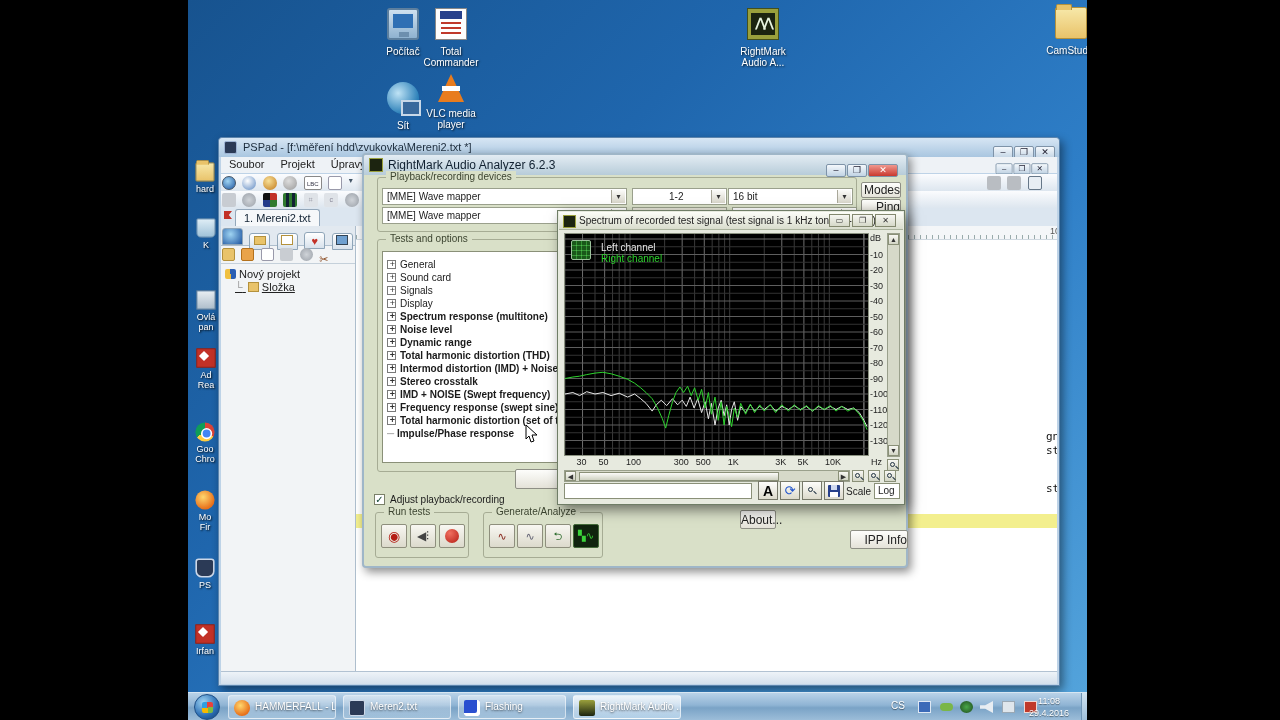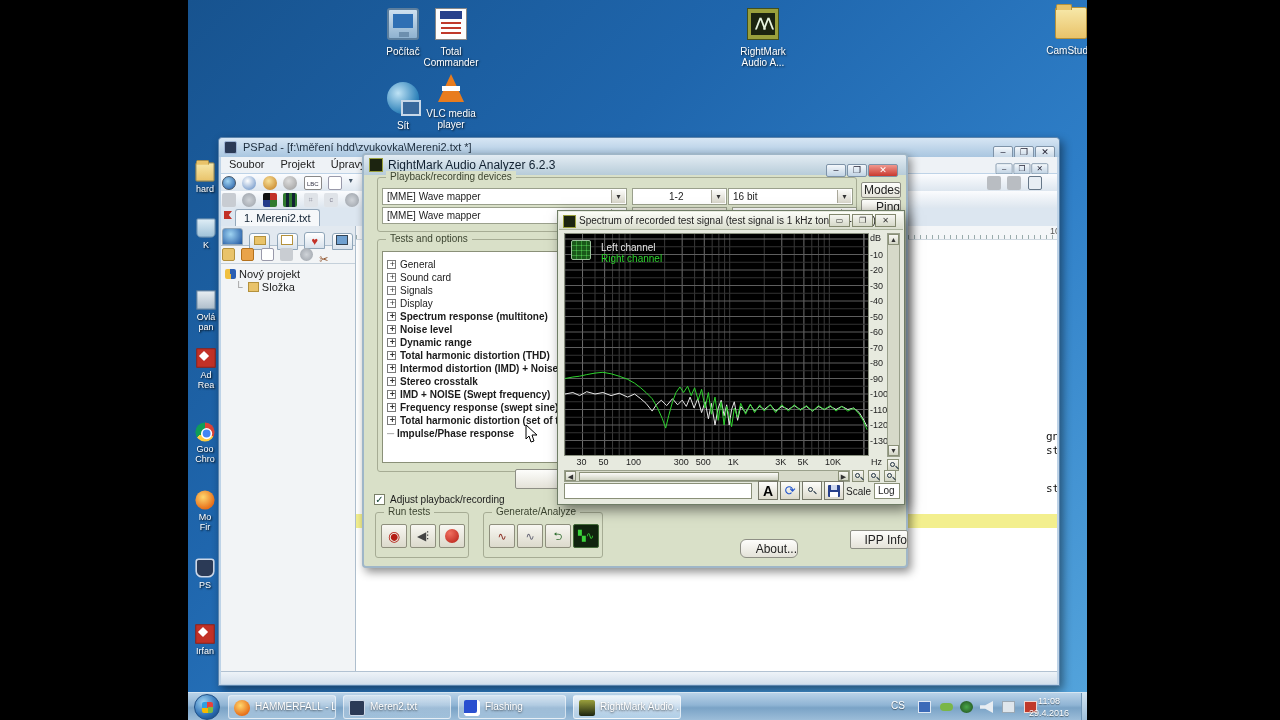--- a/index.html
+++ b/index.html
@@ -275,21 +275,21 @@
           <span class="ptool" style="background:#e9a34a;border:1px solid #b4711c;"></span>
           <span class="ptool" style="background:#fff;border:1px solid #99a;"></span>
           <span class="ptool" style="background:#c9cdd2;"></span>
           <span class="ptool" style="background:radial-gradient(#cfd3d8,#9aa0a8);border-radius:50%;"></span>
           <span class="ptool" style="color:#8a4a20;font-size:11px;line-height:13px;">✂</span>
         </div>
         <div class="tree">
           <div class="row">
             <span class="tmini" style="background:conic-gradient(#2a5fb4 0 50%,#f0c040 50%);border-radius:2px;"></span><span>Nový projekt</span>
           </div>
-          <div class="row" style="padding-left:12px;">
+          <div class="row" style="padding-left:12px;text-decoration:underline;">
             <span style="color:#999;">└</span>
             <span class="tmini" style="background:#e9c36a;border:1px solid #b4913c;"></span><span>Složka</span>
           </div>
         </div>
       </div>
 
       <div id="pspad-editor">
         <div id="ruler">
           <span class="rticks"></span>
           <span id="ruler-nums"><span class="rnum" style="left: 694px;">100</span></span>
@@ -367,21 +367,21 @@
       </div>
 
       <div class="rm-group" style="left:119px;top:357px;width:120px;height:46px;">
         <span class="glabel">Generate/Analyze</span>
         <div class="runbtn" style="left:5px;top:11px;"><span style="color:#8a2a20;font-size:11px;line-height:22px;">∿</span></div>
         <div class="runbtn" style="left:33px;top:11px;"><span style="color:#667;font-size:11px;line-height:22px;">∿</span></div>
         <div class="runbtn" style="left:61px;top:11px;"><span style="color:#2a6a2a;font-size:11px;line-height:22px;">⮌</span></div>
         <div class="runbtn" style="left:89px;top:11px;background:#10240e;border:1px solid #446b3a;"><span style="color:#3ad43a;font-size:10px;line-height:22px;">▚∿</span></div>
       </div>
 
-      <div class="btn abs" style="left:376px;top:384px;width:58px;height:19px;line-height:18px;border-radius:6px;">About...</div>
+      <div class="btn abs" style="left:376px;top:355px;width:36px;height:19px;line-height:18px;">About...</div>
       <div class="btn abs" style="left:446px;top:375px;width:58px;height:19px;line-height:18px;margin-left:40px;">IPP Info</div>
     </div>
 
     <div class="win" id="win-spectrum">
       <div id="spec-title">
         <span class="abs" style="left:4px;top:3px;width:13px;height:13px;background:#1c2410;border:1px solid #9aa03c;"></span>
         <span>Spectrum of recorded test signal (test signal is 1 kHz tone at -1 dB)</span>
       </div>
       <div id="spec-caps">
           <span class="spec-cap" style="left: 271px;">▭</span>

